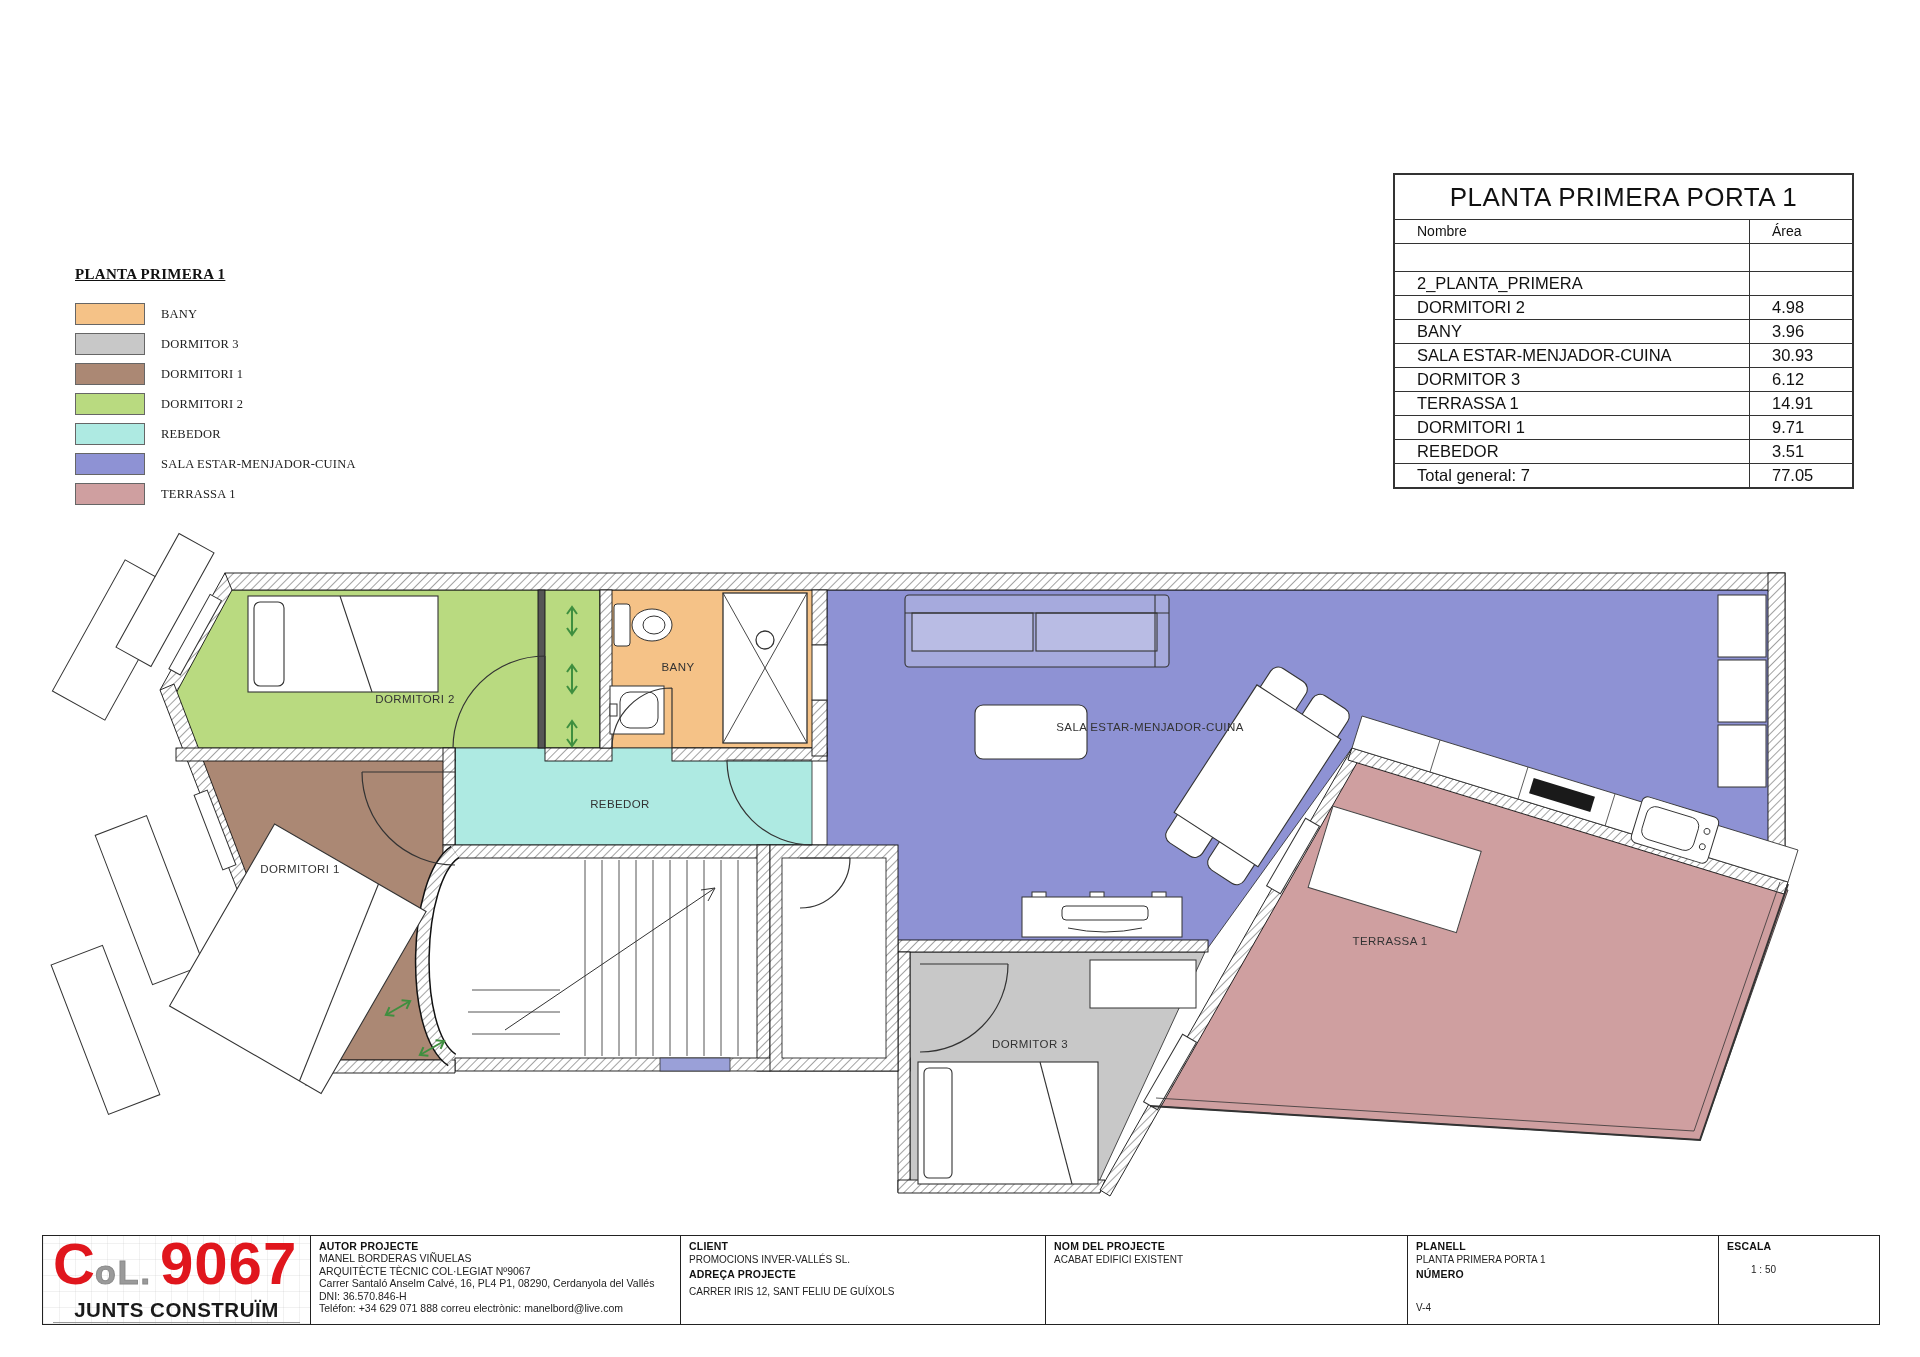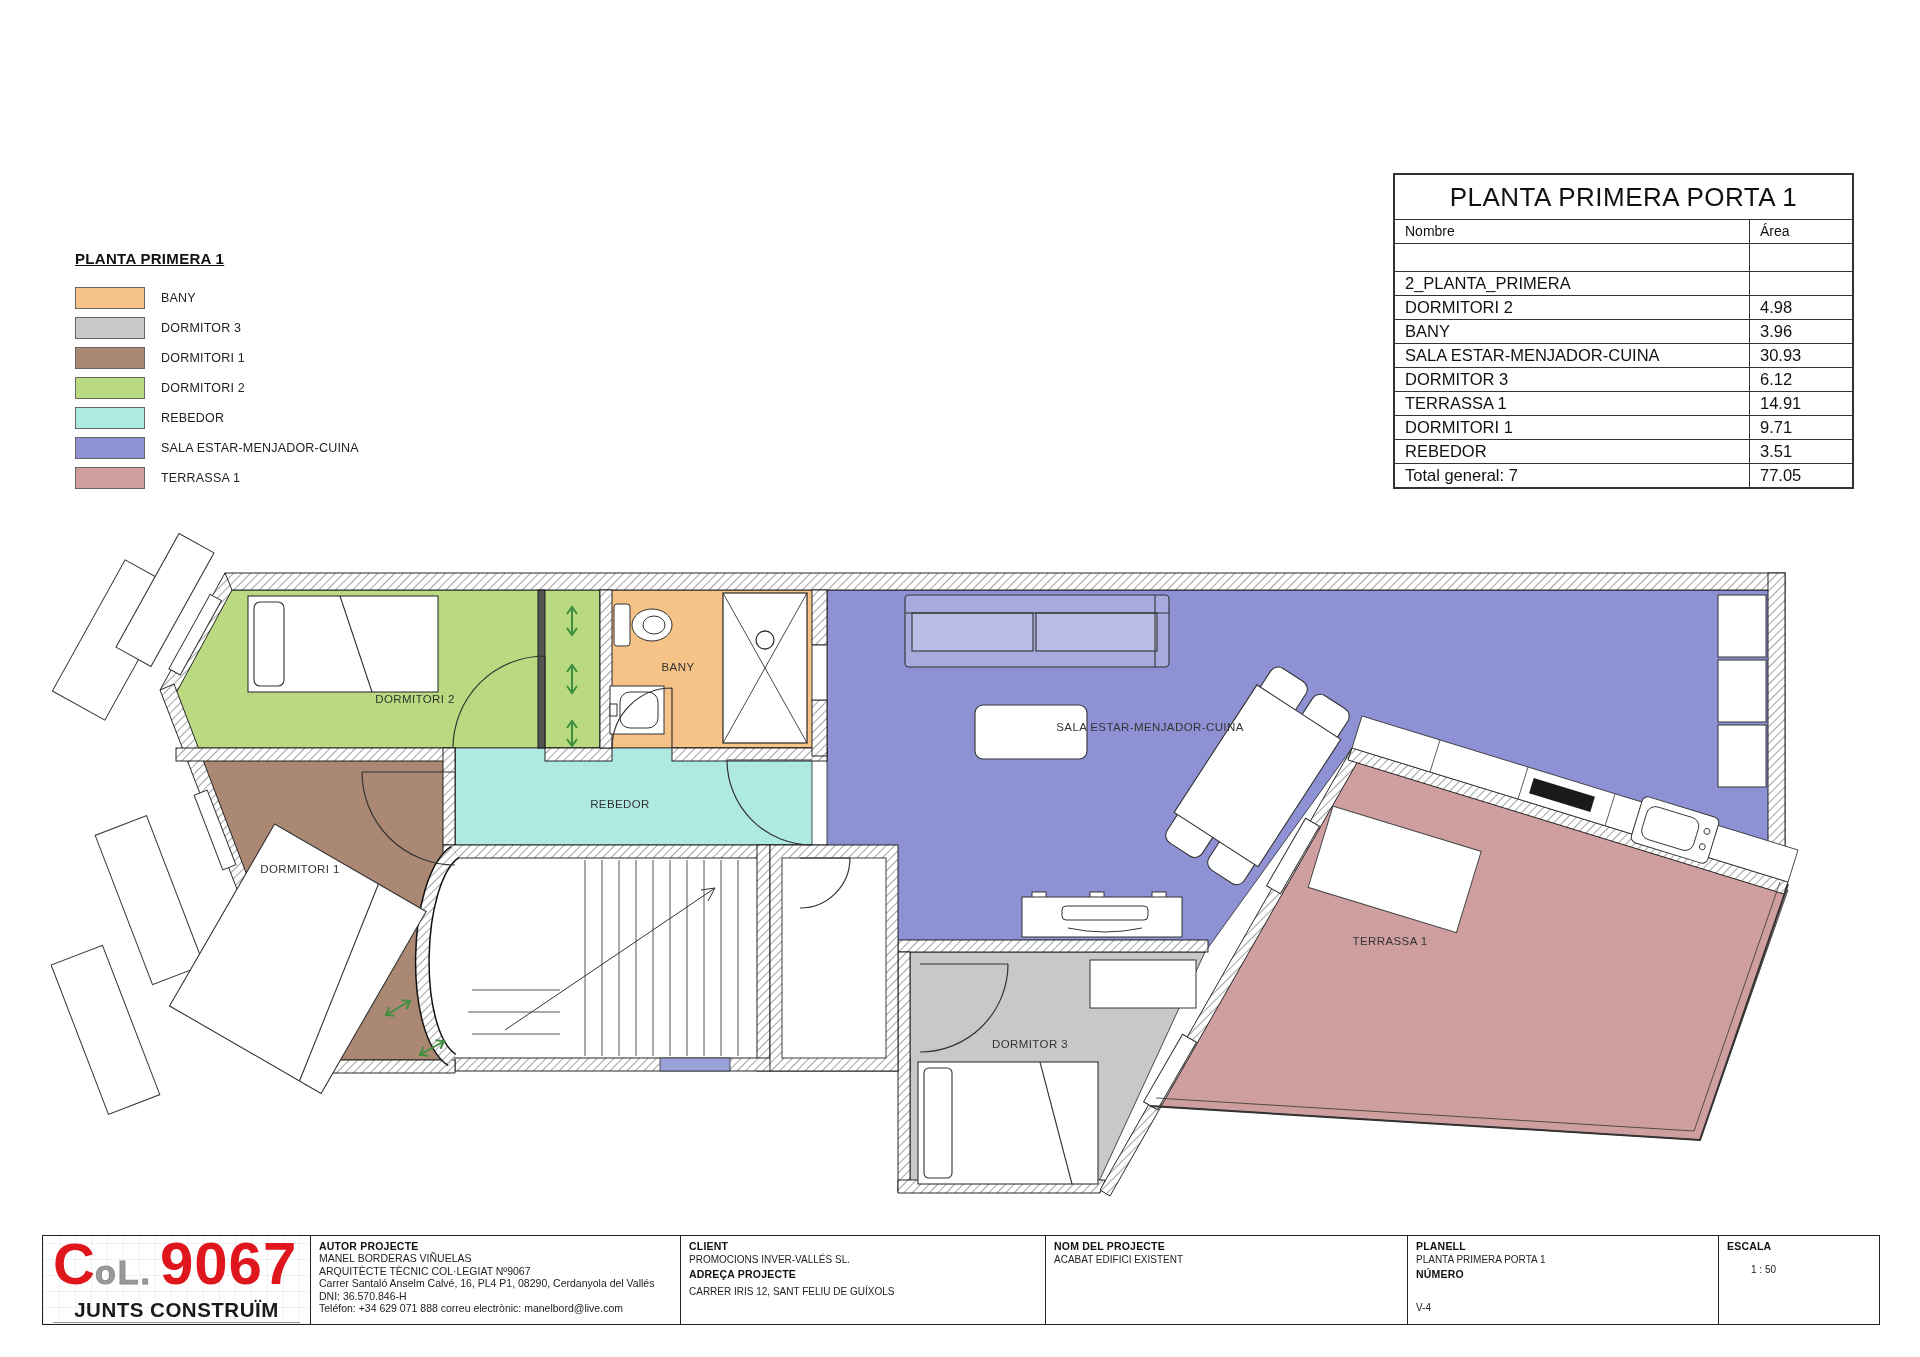--- a/index.html
+++ b/index.html
@@ -1,33 +1,33 @@
 <!DOCTYPE html>
 <html><head>
 <meta charset="utf-8">
 <style>
   html,body{margin:0;padding:0;background:#fff;}
   body{width:1920px;height:1357px;position:relative;overflow:hidden;
        font-family:"Liberation Sans", sans-serif;color:#111;}
   .abs{position:absolute;}
 
   
-  .legend{left:75px;top:250px;width:330px;}
+  .legend{left:75px;top:266px;width:330px;font-family:Liberation Serif, serif;}
   .legend-title{font-size:15px;font-weight:bold;text-decoration:underline;letter-spacing:.3px;margin-bottom:16px;}
   .legend-item{display:flex;align-items:center;height:30px;}
   .legend-item svg{display:block;margin-right:16px;}
   .legend-label{font-size:12.5px;color:#222;letter-spacing:.2px;}
 
   
   .atable{left:1393px;top:173px;width:457px;border:2px solid #333;background:#fff;}
   .atable .title{height:44px;border-bottom:1px solid #333;display:flex;align-items:center;justify-content:center;
                  font-size:26px;letter-spacing:.5px;color:#111;}
   .arow{display:flex;border-bottom:1px solid #333;}
   .arow:last-child{border-bottom:none;}
-  .acell{padding:2px 0 2px 10px;font-size:16.5px;line-height:19px;box-sizing:border-box;}
+  .acell{padding:2px 0 2px 22px;font-size:16.5px;line-height:19px;box-sizing:border-box;}
   .acell.n{width:355px;border-right:1px solid #333;}
   .acell.a{width:102px;}
   .arow.hdr .acell{font-size:14px;}
   .arow.blank{height:27px;}
 
   
   .tblock{left:42px;top:1235px;width:1836px;height:88px;border:1.5px solid #222;display:flex;background:#fff;}
   .tcell{border-right:1.5px solid #222;box-sizing:border-box;padding:4px 8px;position:relative;}
   .tcell:last-child{border-right:none;}
   .thdr{font-size:10.5px;font-weight:bold;letter-spacing:.2px;color:#111;}

